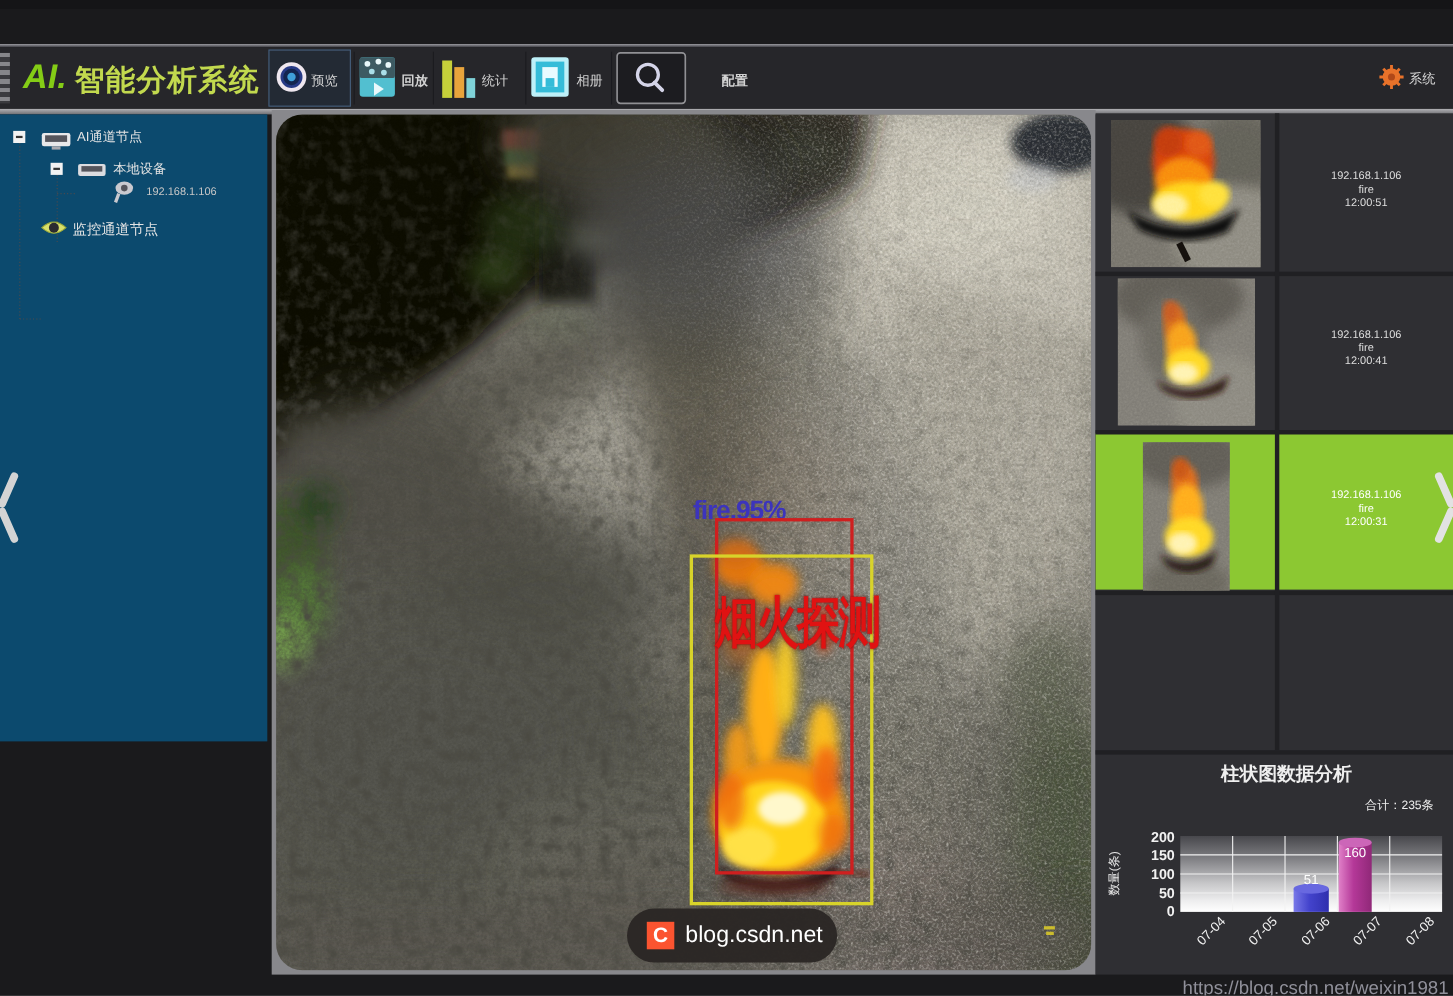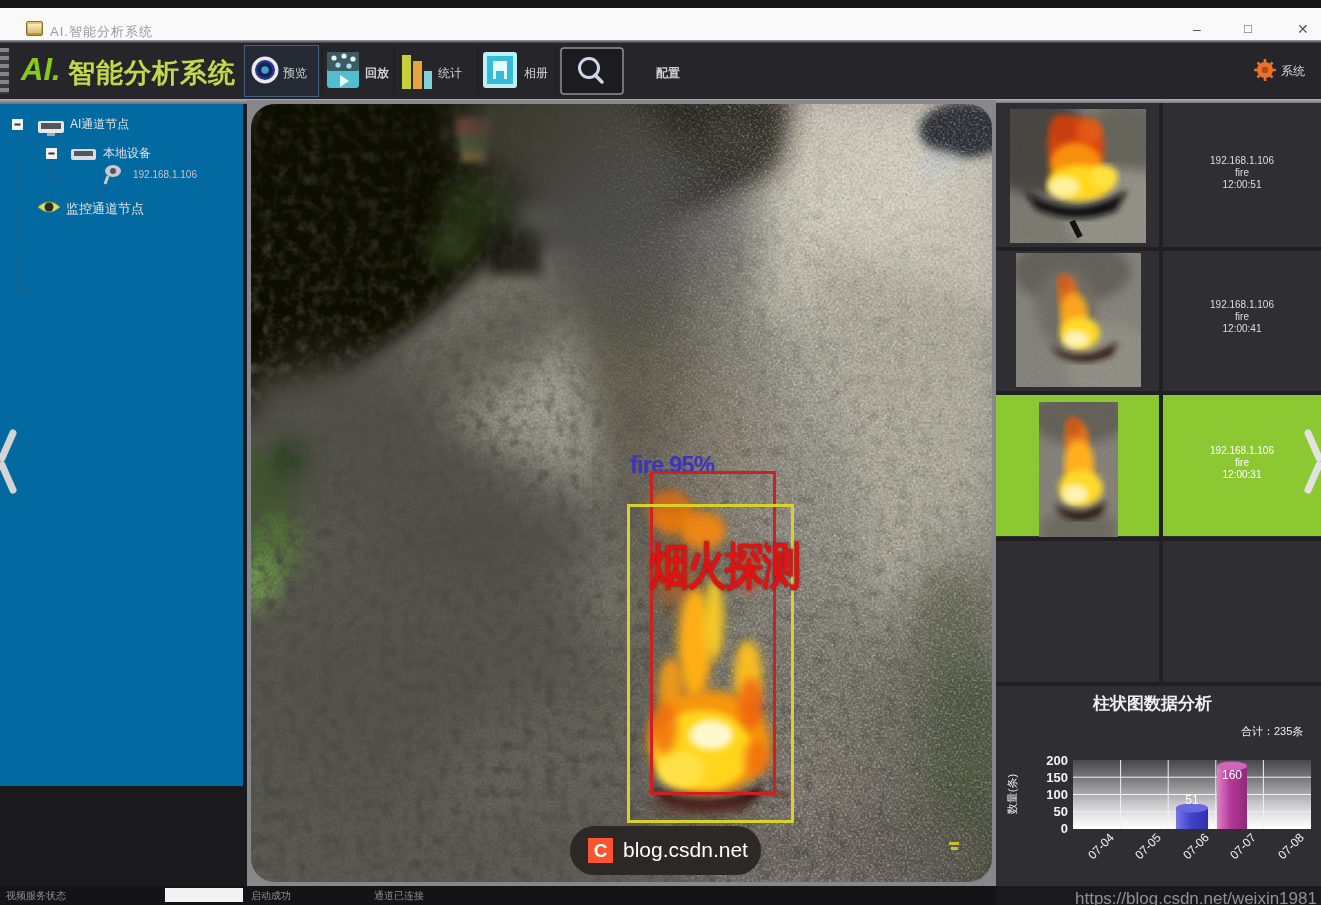--- a/index.html
+++ b/index.html
@@ -23,21 +23,21 @@
   #toolbar .grip { left:0px; top:5px; width:9px; height:46px;
      background:repeating-linear-gradient(#86868a 0 4px,#3a3a3e 4px 8px); }
   #logo-ai { left:21px; top:9px; color:#84cc16; font-size:31px; font-weight:bold; font-style:italic; }
   #logo-cn { left:68px; top:12px; color:#c2d94e; font-size:27px; font-weight:bold; letter-spacing:1px; filter:blur(0.3px);}
   .tbtn-sel { left:244px; top:2px; width:75px; height:52px; background:#232a34; border:1px solid #46607e; }
   .tbtn-label { font-size:12px; color:#d2d2d2; top:22px; filter:blur(0.4px); }
   #sys-label { left:1281px; top:63px; font-size:12px; color:#d8d8d8; position:absolute; filter:blur(0.5px);}
   #toolbot { left:0; top:99px; width:1321px; height:5px;
      background:linear-gradient(#b0b0b4,#707074); }
   
-  #sidebar { left:0; top:104px; width:243px; height:682px; background:#0369a1; }
+  #sidebar { left:0; top:104px; width:243px; height:570px; background:#0c4a6e; }
   .tree-t { position:absolute; color:#e4e4e4; font-size:12px; filter:blur(0.4px); }
   
   #vidframe { left:247px; top:100px; width:749px; height:786px; background:#88888c; }
   #video { left:251px; top:104px; width:741px; height:778px; background:#777; overflow:hidden;border-radius:24px; }
   #scene { filter:blur(0.6px); }
   #fire95 { left:379px; top:347px; color:#3c34bc; font-size:24px; font-weight:bold; position:absolute; filter:blur(0.5px); letter-spacing:-1px; }
   #redbox { left:399px; top:367px; width:126px; height:324px; border:3px solid #cf1f1f; position:absolute; }
   #yellowbox { left:376px; top:400px; width:167px; height:319px; border:3px solid #d8d32a; position:absolute; }
   #yhtc { left:399px; top:429px; color:#e01212; font-size:50px; font-weight:bold; position:absolute;
       letter-spacing:-2px; transform:scaleX(0.78); transform-origin:left top;
@@ -58,27 +58,20 @@
   
   .cht { position:absolute; color:#efefef; }
   
   #statusbar { left:0; top:886px; width:996px; height:19px; background:#141416; }
   .st { position:absolute; top:3px; font-size:10px; color:#8f8f8f; filter:blur(0.5px); }
 </style>
 </head>
 <body>
 <div id="stage">
   <div id="topblack" class="abs"></div>
-  <div id="titlebar" class="abs">
-    <div id="tb-icon" class="abs"></div>
-    <div id="tb-text" class="abs">AI.智能分析系统</div>
-    <div class="winbtn abs" style="left:1193px;">–</div>
-    <div class="winbtn abs" style="left:1244px; font-size:13px;">□</div>
-    <div class="winbtn abs" style="left:1297px;">✕</div>
-  </div>
   <div id="titleshadow" class="abs"></div>
 
   <div id="toolbar" class="abs">
     <div class="grip abs"></div>
     <div id="logo-ai" class="abs">AI.</div>
     <div id="logo-cn" class="abs">智能分析系统</div>
     <div class="tbtn-sel abs"></div>
 
     <svg class="abs" style="left:0;top:0" width="1321" height="56">
 
@@ -417,21 +410,21 @@
       <ellipse cx="40" cy="128" rx="40" ry="20" fill="#68655c" filter="url(#tb6)"></ellipse>
       <ellipse cx="38" cy="38" rx="12" ry="18" fill="#e06a1a" filter="url(#tb3)"></ellipse>
       <ellipse cx="34" cy="24" rx="8" ry="10" fill="#c85418" filter="url(#tb3)"></ellipse>
       <ellipse cx="40" cy="62" rx="15" ry="24" fill="#ffab1e" filter="url(#tb3)"></ellipse>
       <ellipse cx="42" cy="86" rx="22" ry="18" fill="#ffd826" filter="url(#tb3)"></ellipse>
       <ellipse cx="36" cy="92" rx="13" ry="10" fill="#fff3b0" filter="url(#tb3)"></ellipse>
       <path d="M14 100 Q40 122 68 98 L62 112 Q40 124 22 112 Z" fill="#241210" filter="url(#tb3)"></path>
       <rect width="79" height="135" filter="url(#tn)" opacity="0.22" style="mix-blend-mode:overlay"></rect>
     </svg>
 
-    <div class="cht" style="left:97px; font-size:17px; font-weight:bold; filter:blur(0.5px); top:589px;">柱状图数据分析</div>
+    <div class="cht" style="left:114px; font-size:17px; font-weight:bold; filter:blur(0.5px); top:589px;">柱状图数据分析</div>
     <div class="cht" style="left:245px; top:621px; font-size:11px; filter:blur(0.4px);">合计：235条</div>
     <svg class="abs" style="left:0; top:583px;" width="325" height="200" id="chartsvg" viewBox="0 0 325 200">
       <defs>
         <linearGradient id="gPlot" x1="0" y1="0" x2="0" y2="1">
           <stop offset="0" stop-color="#47474c"></stop>
             <stop offset="0.3" stop-color="#808084"></stop>
           <stop offset="0.62" stop-color="#c6c6c8"></stop>
             <stop offset="0.85" stop-color="#ededee"></stop>
           <stop offset="1" stop-color="#ffffff"></stop>
         </linearGradient>
@@ -475,26 +468,20 @@
         <text transform="translate(97,174) rotate(-45)">07-04</text>
         <text transform="translate(144,174) rotate(-45)">07-05</text>
         <text transform="translate(192,174) rotate(-45)">07-06</text>
         <text transform="translate(239,174) rotate(-45)">07-07</text>
         <text transform="translate(287,174) rotate(-45)">07-08</text>
       </g>
     </svg>
     <div class="cht" style="left:79px; top:786px; font-size:17px; color:#90909a; filter:blur(0.5px);">https://blog.csdn.net/weixin1981</div>
   </div>
 
-  <div id="statusbar" class="abs">
-    <div class="st" style="left:6px;">视频服务状态</div>
-    <div class="st" style="left:165px; width:78px; height:14px; background:#f2f2f2; top:2px;"></div>
-    <div class="st" style="left:251px;">启动成功</div>
-    <div class="st" style="left:374px;">通道已连接</div>
-  </div>
 
   <svg class="abs" style="left:0; top:428px;" width="18" height="66">
     <path d="M13 5 L2 30 M2 37 L13 62" stroke="#d4d4d4" stroke-width="7" stroke-linecap="round" fill="none"></path>
   </svg>
   <svg class="abs" style="left:1304px; top:428px;" width="17" height="66">
     <path d="M4 5 L15 30 M15 37 L4 62" stroke="#e2e2e2" stroke-width="7" stroke-linecap="round" fill="none"></path>
   </svg>
 </div>
 
 </body></html>

